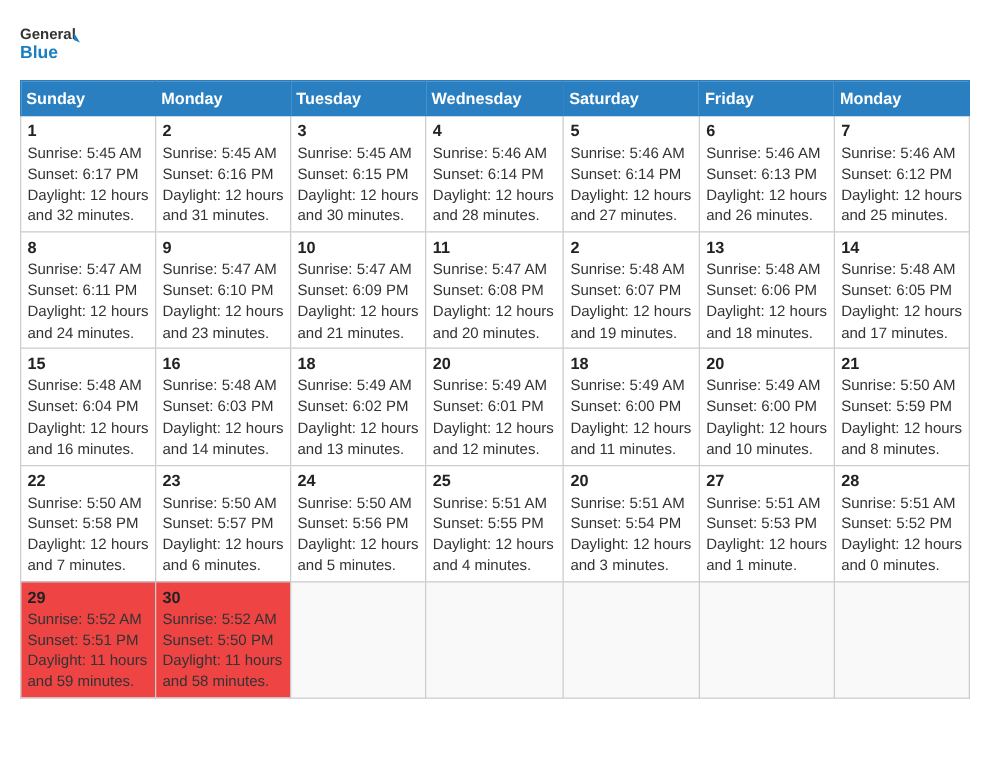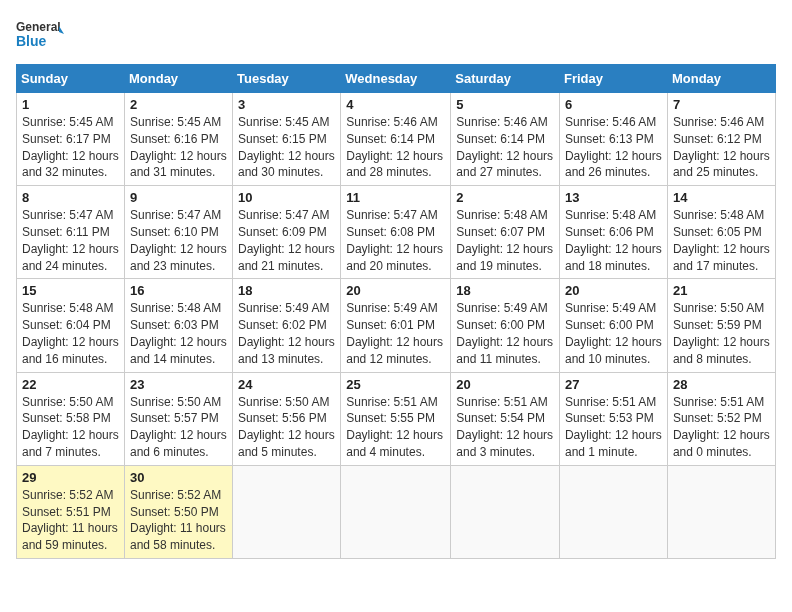--- a/index.html
+++ b/index.html
@@ -49,21 +49,21 @@
     }
     .calendar td {
       vertical-align: top;
       border: 1px solid #ccc;
       padding: 4px 5px;
       width: 113px;
       min-height: 80px;
       background: #fff;
     }
     .calendar tr:last-child td {
-      background: #fef9c3;
+      background: #ef4444;
     }
     .day-number {
       font-size: 13px;
       font-weight: bold;
       color: #222;
       display: block;
       margin-bottom: 2px;
     }
     .day-info {
       color: #333;

